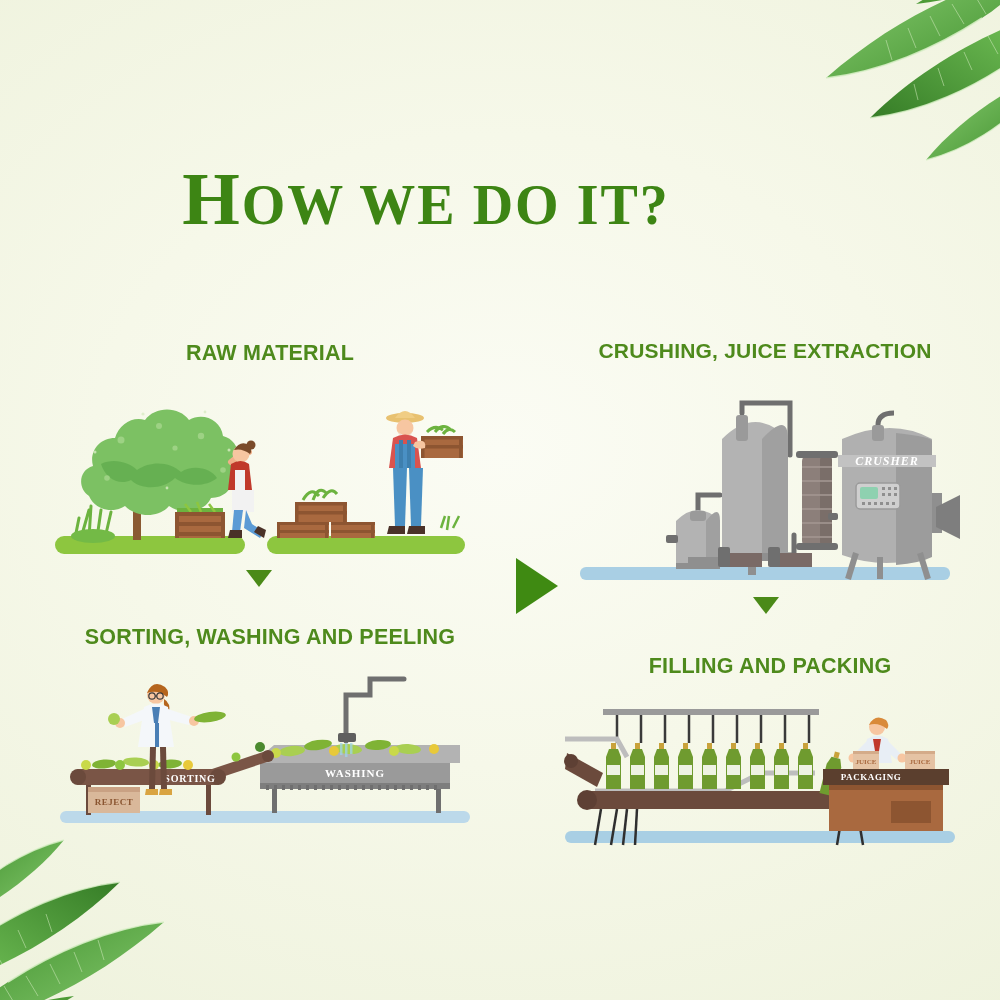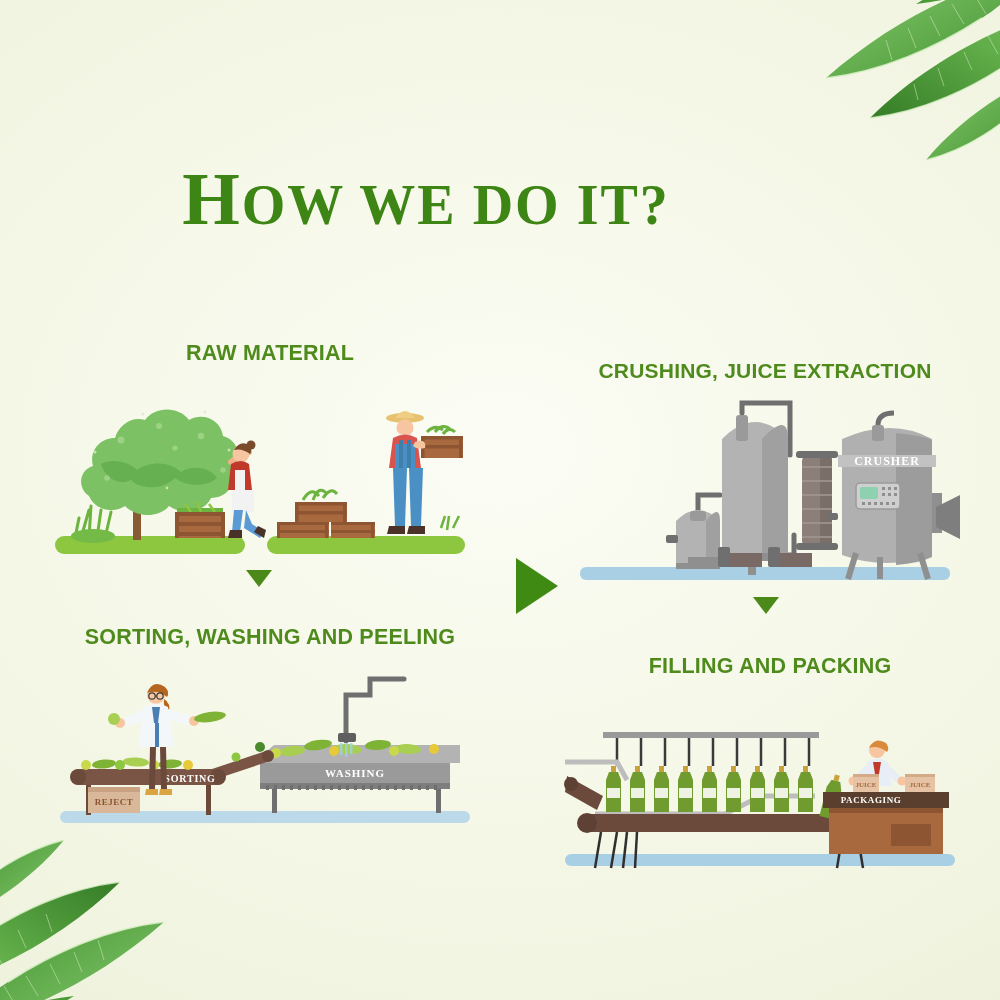--- a/index.html
+++ b/index.html
@@ -25,43 +25,43 @@
     font-weight:700;font-size:74px;color:#3d8514;letter-spacing:2px;
     line-height:1;
   }
   .title .sm{font-size:56px;}
   
   .heading{
     position:absolute;text-align:center;color:#4e8a1c;
     font-weight:700;font-size:21.5px;letter-spacing:.2px;line-height:1.22;
   }
   #h-raw{left:60px;top:340px;width:420px;}
-  #h-crush{left:565px;top:338px;width:400px;font-size:21px;margin-top:20px;}
+  #h-crush{left:565px;top:338px;width:400px;font-size:21px;}
   #h-sort{left:40px;top:624px;width:460px;}
   #h-fill{left:600px;top:653px;width:340px;}
   
   .arr-down{
     position:absolute;width:0;height:0;
     border-left:13px solid transparent;border-right:13px solid transparent;
     border-top:17px solid #4b8a18;
   }
   #arr-a{left:246px;top:570px;}
   #arr-b{left:753px;top:597px;}
   .arr-right{
     position:absolute;width:0;height:0;
     border-top:28px solid transparent;border-bottom:28px solid transparent;
     border-left:42px solid #3f8a12;
   }
   #arr-c{left:516px;top:558px;}
   
   .scene{position:absolute;}
   #sc-raw{left:55px;top:378px;width:410px;height:180px;}
   #sc-sort{left:60px;top:665px;width:410px;height:165px;}
-  #sc-crush{left:580px;top:395px;width:370px;height:190px;}
-  #sc-fill{left:565px;top:718px;width:390px;height:150px;}
+  #sc-crush{left:580px;top:395px;width:370px;height:190px;font-style:italic;}
+  #sc-fill{left:565px;top:695px;width:390px;height:150px;}
   svg{display:block;overflow:visible;}
 </style>
 </head>
 <body>
 
 <div id="poster">
 
   <div class="leafgroup leaf-tr">
     <svg viewBox="0 0 300 230" width="300" height="230">
       <defs>

